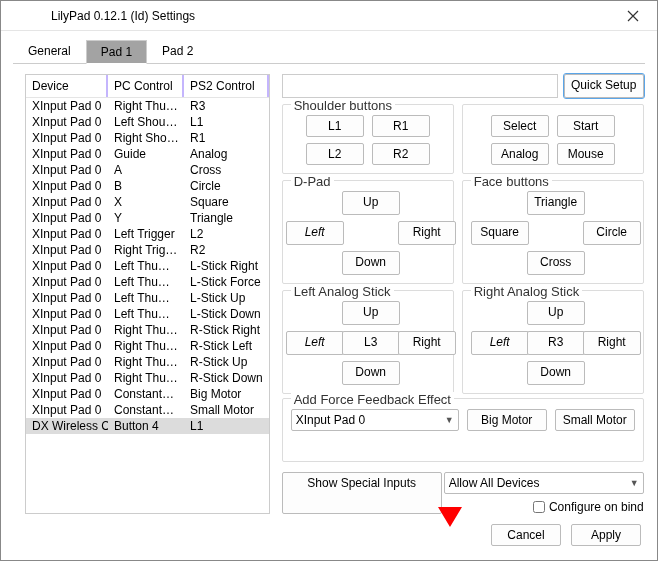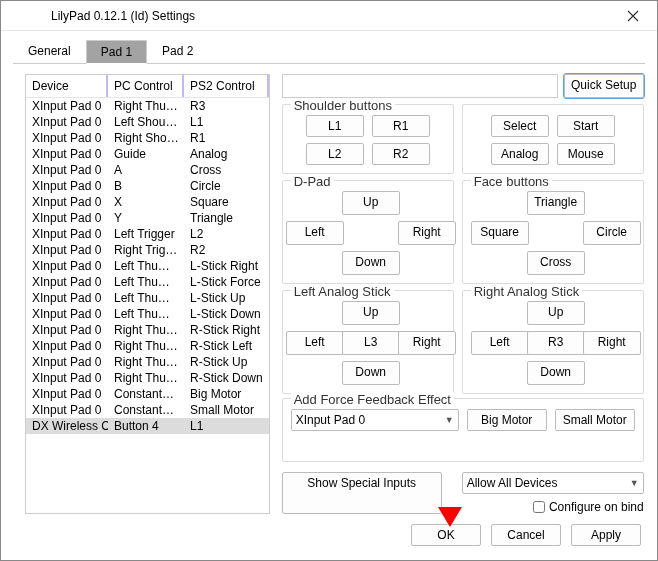--- a/index.html
+++ b/index.html
@@ -37,33 +37,33 @@
   .gbox .gtitle { position: absolute; top: -7px; left: 8px; background: #fff; padding: 0 3px; font-size: 13px; color: #333; }
   .g-shoulder { width: 172px; }
   .g-sys { flex: 1; display:flex; flex-direction:column; justify-content:center; }
   .row-btns { display: flex; gap: 8px; justify-content: center; }
   .row-btns + .row-btns { margin-top: 6px; }
   .b { width: 58px; padding: 3px 0; border: 1px solid #bbb; background: #fdfdfd; text-align: center; border-radius:2px;}
   .g-dpad { width: 172px; }
   .g-face { flex: 1; }
   .dgrid { display: grid; grid-template-columns: repeat(3, 52px); grid-template-rows: repeat(3, 24px); gap: 6px 4px; justify-content: center; }
   .dgrid .up { grid-column: 2; grid-row: 1; }
-  .dgrid .left { grid-column: 1; grid-row: 2; }
+  .dgrid .left { grid-column: 1; grid-row: 2; font-style: italic; }
   .dgrid .mid { grid-column: 2; grid-row: 2; }
   .dgrid .right { grid-column: 3; grid-row: 2; }
   .dgrid .down { grid-column: 2; grid-row: 3; }
   .fgrid { display: grid; grid-template-columns: repeat(3, 52px); grid-template-rows: repeat(3, 24px); gap: 6px 4px; justify-content: center; }
   .g-la { width: 172px; }
   .g-ra { flex: 1; }
   .g-ff { flex: 1; }
   .ff-row { display: flex; gap: 8px; align-items: center; }
   .sel-box { flex: 1; border: 1px solid #bbb; background: #fff; padding: 3px 4px; display: flex; justify-content: space-between; align-items: center; border-radius:2px;}
   .chev { font-size: 9px; color: #555; }
   .wideb { width: 80px; padding:3px 0; border: 1px solid #bbb; text-align:center; background:#fdfdfd; border-radius:2px;}
-  .bottom-row { display: flex; gap: 20px; margin-top: 6px; }
+  .bottom-row { display: flex; gap: 2px; margin-top: 6px; }
   .bottom-left { width: 160px; }
   .bottom-right { flex: 1; display: flex; flex-direction: column; gap: 6px; }
   .chk { display: flex; align-items: center; gap: 4px; justify-content: flex-end; font-size: 11px; }
   .chk input { width: 12px; height: 12px; }
   .footer { display: flex; justify-content: flex-end; gap: 10px; padding: 10px 16px 14px 16px; }
   .footer .fb { width: 70px; padding: 3px 0; border: 1px solid #bbb; background: #fdfdfd; text-align: center; border-radius:2px;}
   .arrow { position: absolute; left: 430px; top: 462px; pointer-events:none; }
 </style>
 </head>
 <body>
@@ -297,21 +297,20 @@
           <label class="chk">
             <input type="checkbox" style="">
             <span>Configure on bind</span>
           </label>
         </div>
       </div>
     </div>
   </div>
 
   <div class="footer">
-    <div class="fb">OK</div>
     <div class="fb">Cancel</div>
     <div class="fb">Apply</div>
   </div>
 </div>
 
 <svg class="arrow" width="40" height="70">
   <path d="M20 5 L20 45 L8 45 L20 65 L32 45 L20 45 Z" fill="#f00"></path>
 </svg>
 
 </body></html>

